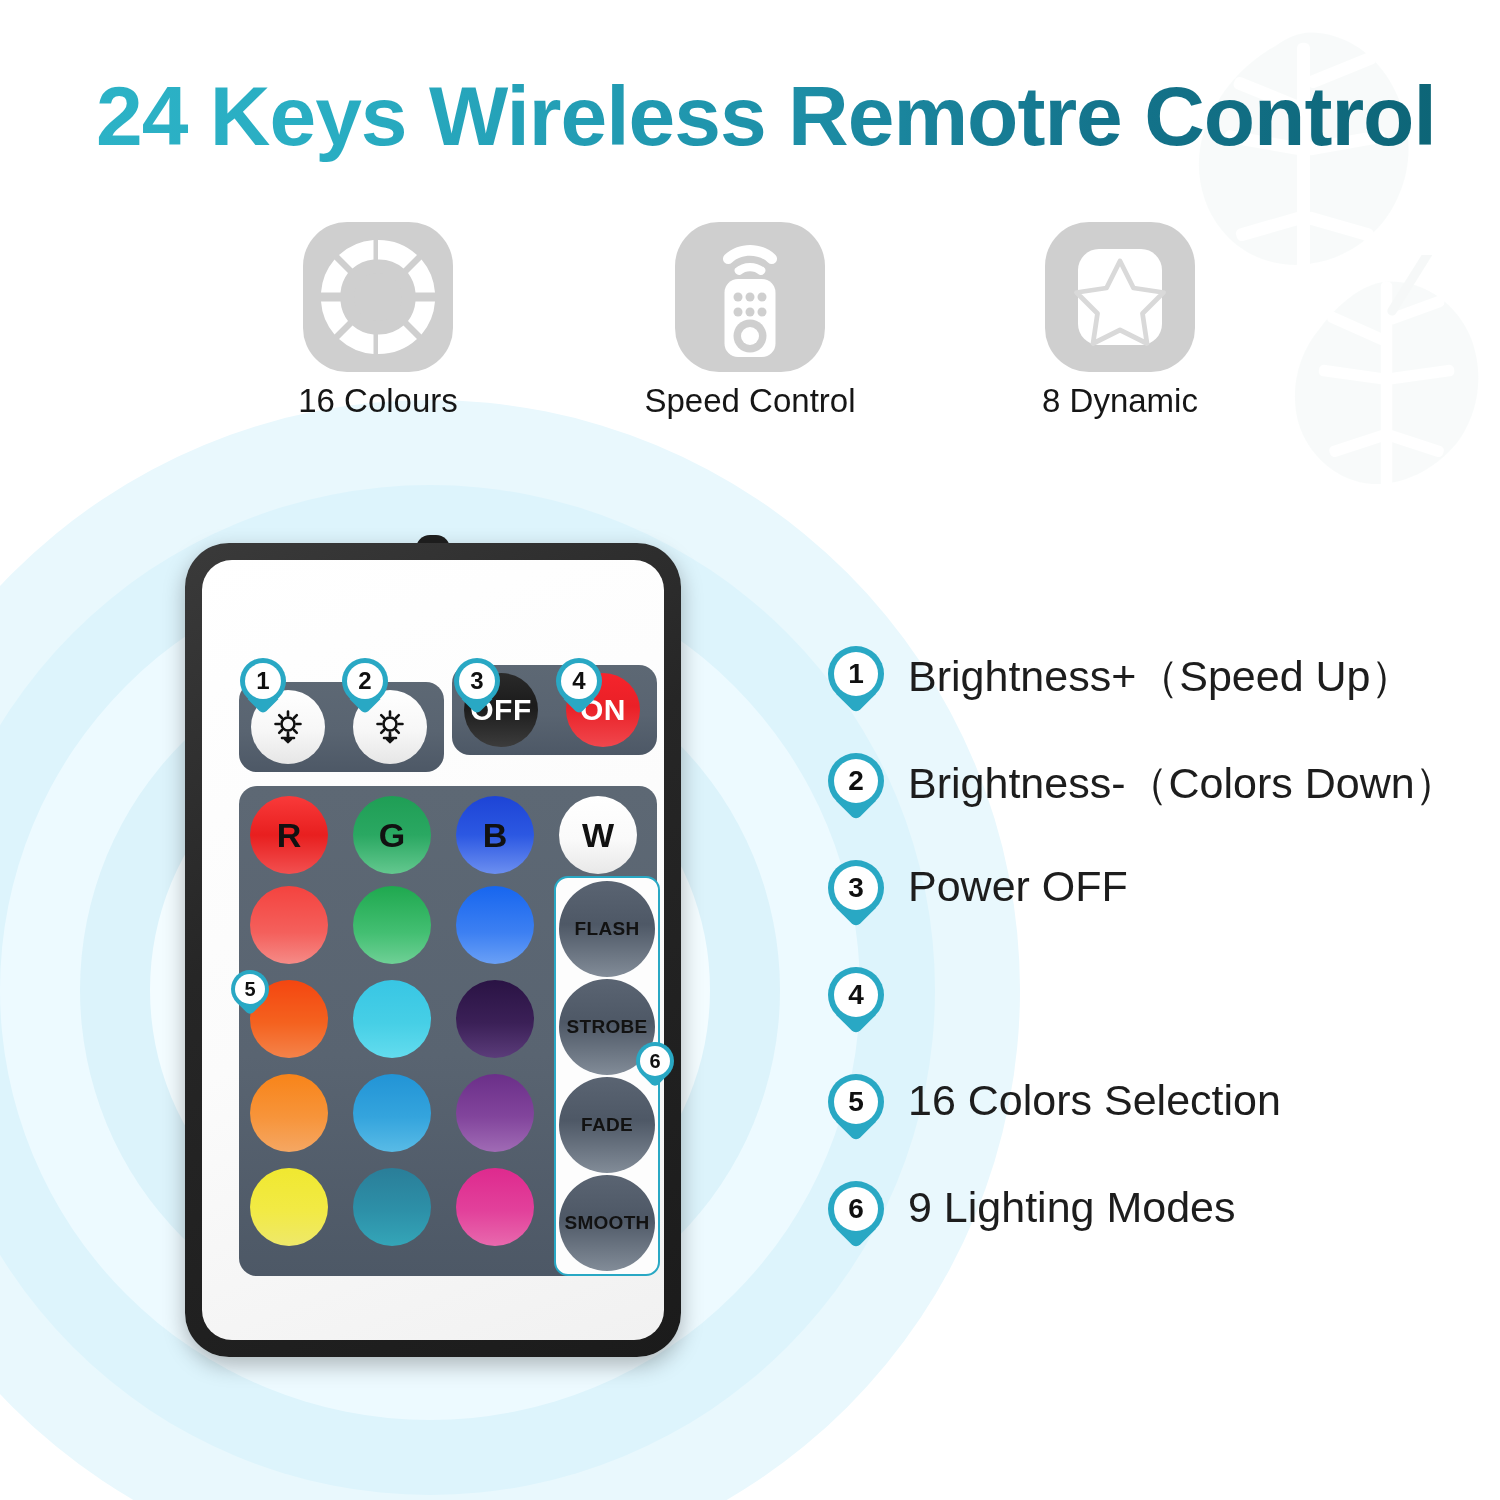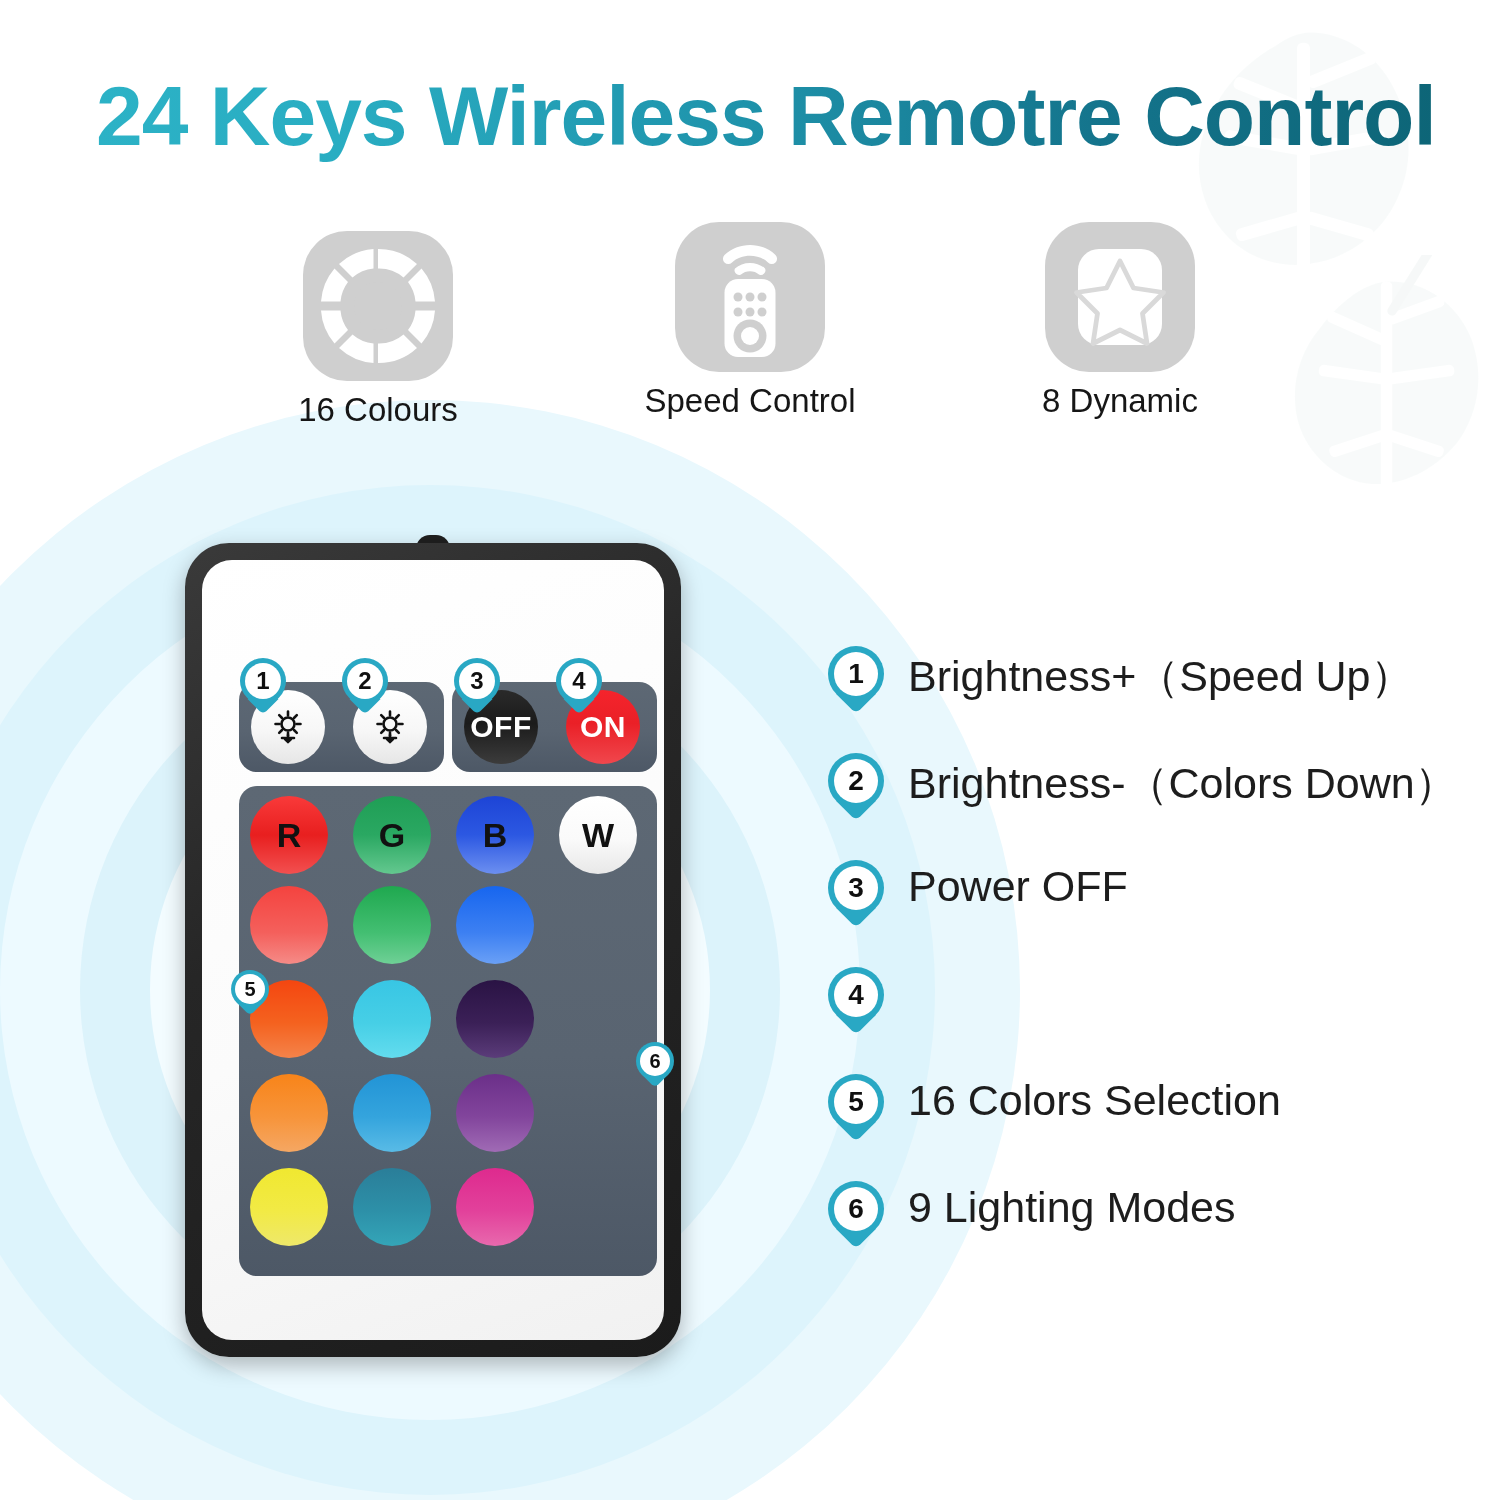--- a/index.html
+++ b/index.html
@@ -32,39 +32,39 @@
     background:linear-gradient(90deg,#2cb2c6 0%,#29adc2 18%,#1f93ab 48%,#14748c 75%,#0d6577 100%);
     -webkit-background-clip:text;background-clip:text;
     -webkit-text-fill-color:transparent;color:#15798f;
   }
 
   
   .features{position:absolute;left:0;top:222px;width:1500px;height:210px;}
   .feature{position:absolute;text-align:center;}
   .feat-tile{width:150px;height:150px;border-radius:44px;background:#cfcfcf;position:relative;margin:0 auto;}
   .feat-label{margin-top:10px;font-size:33px;color:#161616;white-space:nowrap;}
-  .f1{left:228px;top:9px;width:300px;}
+  .f1{left:228px;top:0;width:300px;}
   .f2{left:600px;top:0;width:300px;}
   .f3{left:970px;top:0;width:300px;}
 
   
   #remote{position:absolute;left:185px;top:535px;width:496px;height:822px;}
   .nub{position:absolute;left:50%;transform:translateX(-50%);top:0px;width:34px;height:14px;
        background:#1f1f1f;border-radius:14px 14px 0 0;}
   .shell{position:absolute;left:0;top:8px;width:496px;height:814px;border-radius:44px;
        background:linear-gradient(135deg,#ララ,#2a2a2a);
        background:linear-gradient(150deg,#3a3a3a 0%,#262626 40%,#1b1b1b 100%);
        box-shadow:0 8px 22px rgba(0,0,0,.28);}
   .face{position:absolute;left:17px;top:25px;width:462px;height:780px;border-radius:30px;
        background:linear-gradient(160deg,#ffffff 0%,#fbfbfb 55%,#f1f1f1 100%);}
 
   .panel{position:absolute;background:linear-gradient(180deg,#5d6874 0%,#596471 55%,#4d5866 100%);
        border-radius:18px;}
   .p-bright{left:37px;top:122px;width:205px;height:90px;}
-  .p-power{left:250px;top:122px;width:205px;height:90px;}
+  .p-power{left:250px;top:105px;width:205px;height:90px;}
   .p-grid{left:37px;top:226px;width:418px;height:490px;}
 
   .btn{position:absolute;border-radius:50%;display:flex;align-items:center;justify-content:center;
        font-weight:bold;}
   .btn-white{background:linear-gradient(180deg,#ffffff 0%,#f7f7f7 55%,#e6e6e6 100%);}
   .btn-off{background:linear-gradient(180deg,#2a2a2a 0%,#1b1b1b 45%,#3c3c3c 100%);color:#fff;
        font-size:30px;letter-spacing:.5px;}
   .btn-on{background:linear-gradient(180deg,#f5242c 0%,#ea2027 45%,#f0474d 100%);color:#fff;
        font-size:30px;letter-spacing:.5px;text-align:center;}
 
@@ -262,20 +262,26 @@
 
         <div class="sw" style="left:11px;top:288px;width:78px;height:78px;background:linear-gradient(180deg,#f88419 0%,#f7943a 55%,#f5a763 100%);"></div>
         <div class="sw" style="left:114px;top:288px;width:78px;height:78px;background:linear-gradient(180deg,#2294d6 0%,#34a4dd 55%,#59bbe6 100%);"></div>
         <div class="sw" style="left:217px;top:288px;width:78px;height:78px;background:linear-gradient(180deg,#6b2f89 0%,#82459c 55%,#a06bb5 100%);"></div>
 
         <div class="sw" style="left:11px;top:382px;width:78px;height:78px;background:linear-gradient(180deg,#f0e830 0%,#f2ea45 55%,#eee86a 100%);"></div>
         <div class="sw" style="left:114px;top:382px;width:78px;height:78px;background:linear-gradient(180deg,#2a7e99 0%,#2d90a8 55%,#34a5b8 100%);"></div>
         <div class="sw" style="left:217px;top:382px;width:78px;height:78px;background:linear-gradient(180deg,#de2a8e 0%,#e2419b 55%,#e869ad 100%);"></div>
       </div>
 
+      <div class="modebox">
+        <div class="modebtn" style="top:3px;">FLASH</div>
+        <div class="modebtn" style="top:101px;">STROBE</div>
+        <div class="modebtn" style="top:199px;">FADE</div>
+        <div class="modebtn" style="top:297px;">SMOOTH</div>
+      </div>
 
       <div class="pin" style="left:38px;top:98px;">
         <div class="body"></div>
           <div class="tail"></div>
         <div class="disc">1</div>
       </div>
       <div class="pin" style="left:140px;top:98px;">
         <div class="body"></div>
           <div class="tail"></div>
         <div class="disc">2</div>

